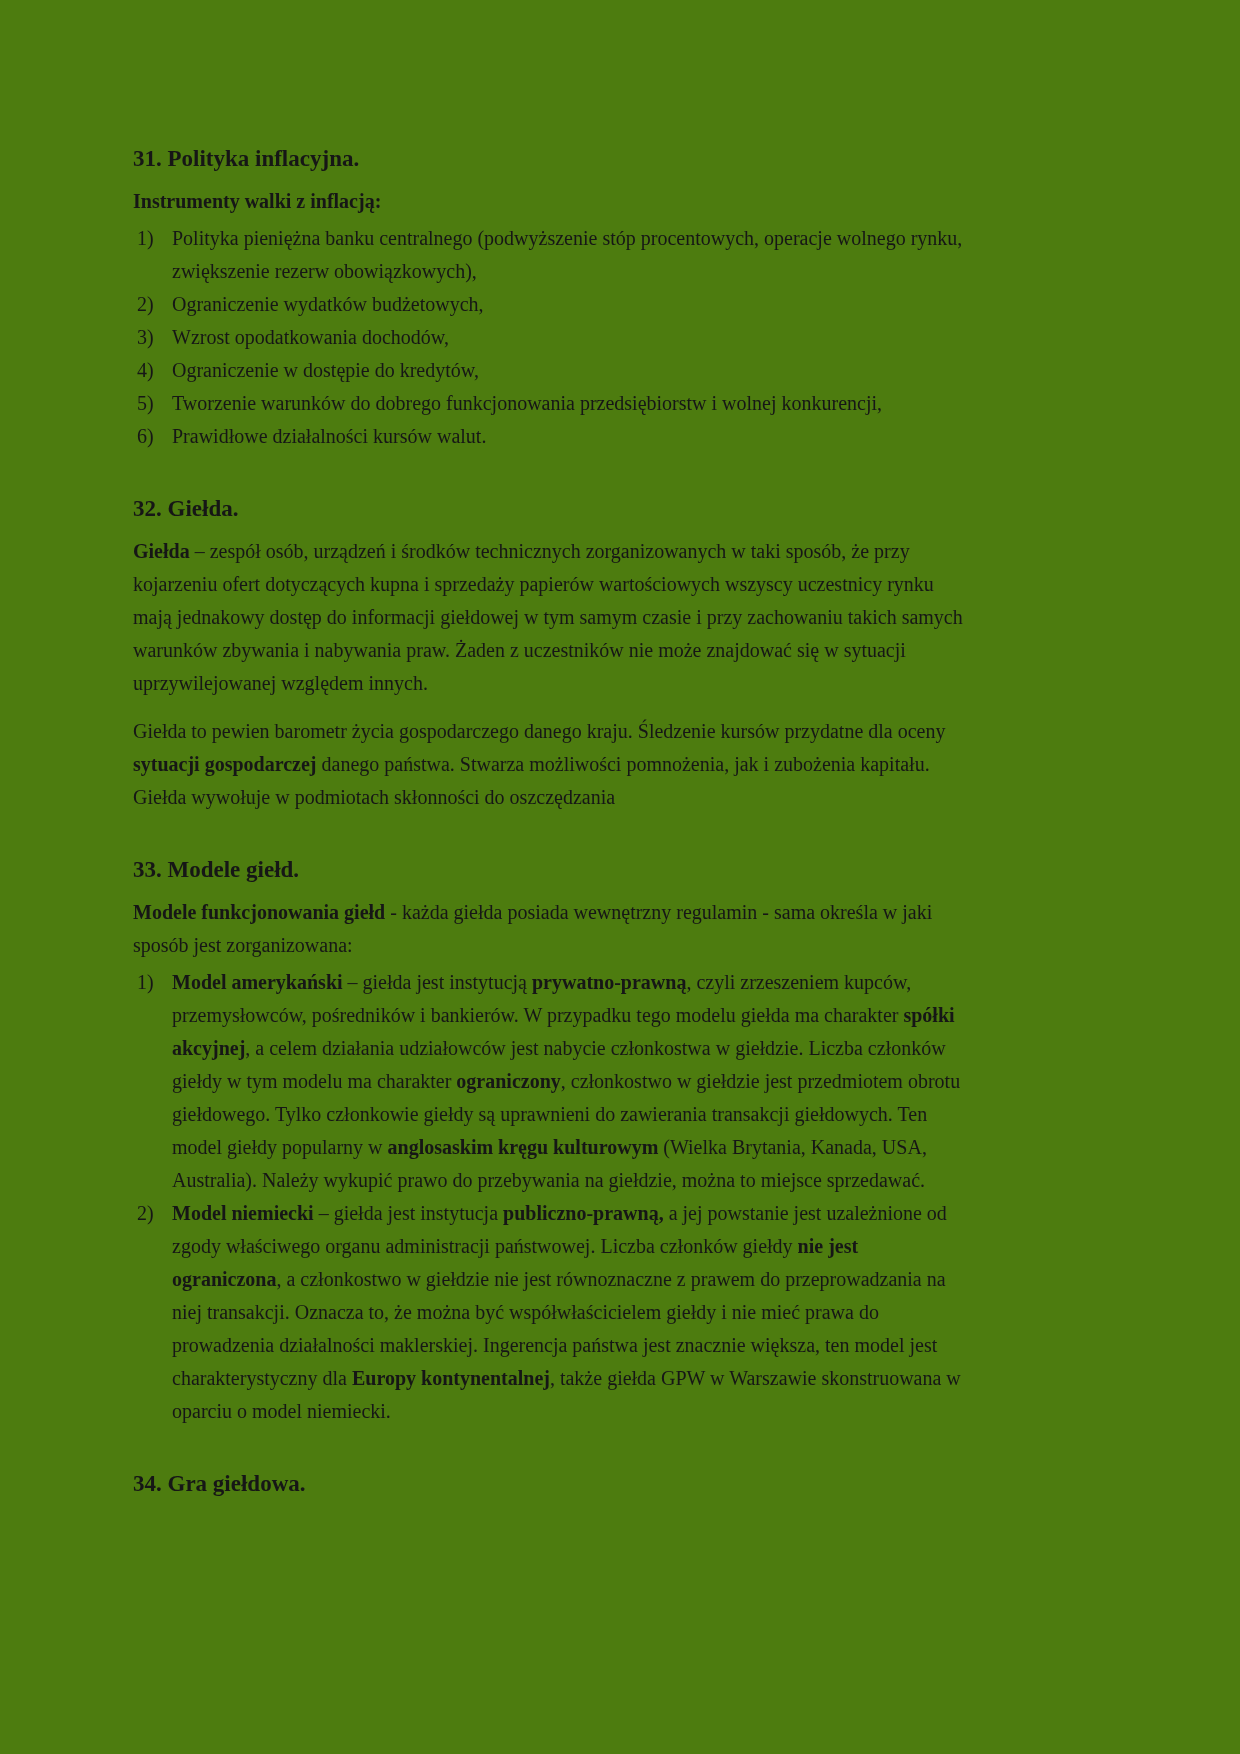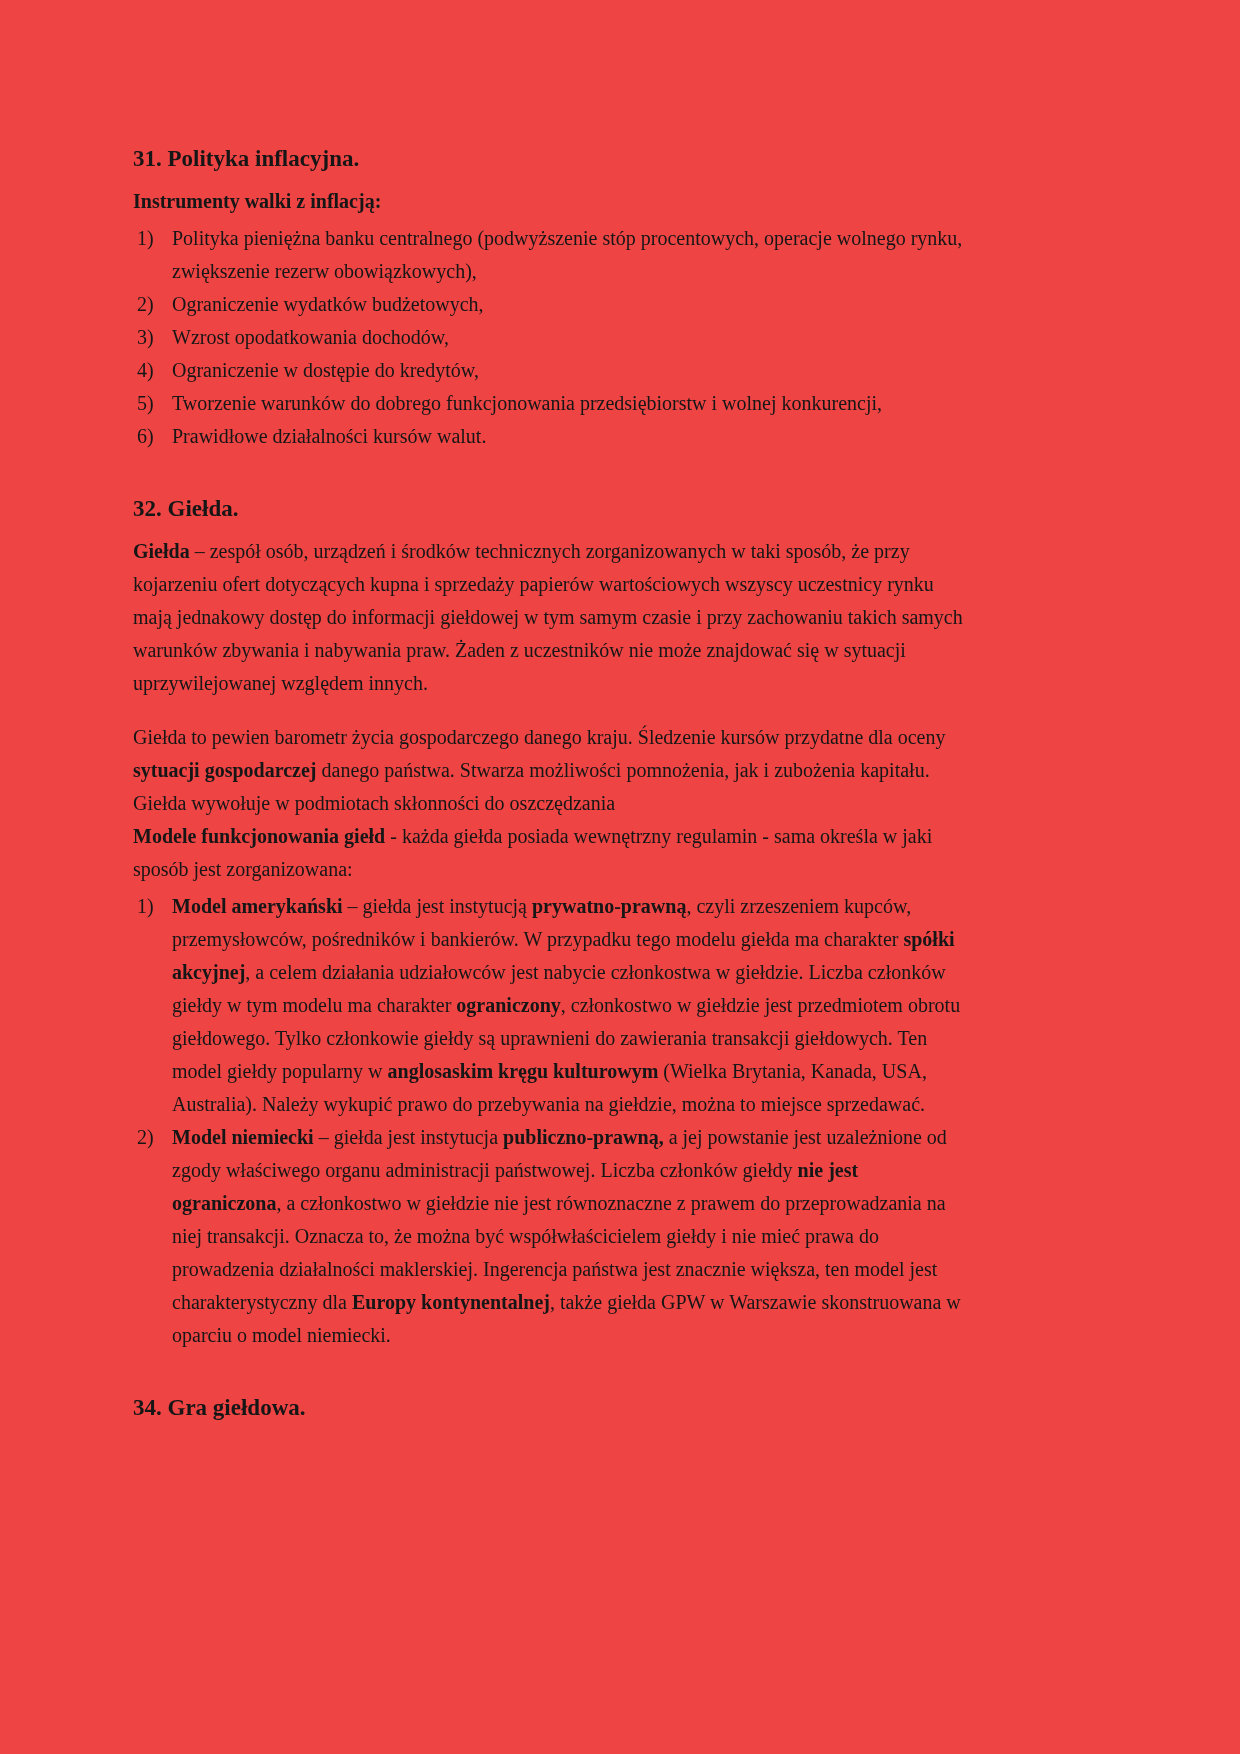--- a/index.html
+++ b/index.html
@@ -14,32 +14,32 @@
     font-size: 20px;
     line-height: 33px;
     color: #161616;
     -webkit-font-smoothing: antialiased;
   }
   .page {
     box-sizing: border-box;
     width: 1240px;
     min-height: 1754px;
     padding: 142px 272px 60px 133px;
-    background: #ef4444;
+    background: #4d7c0f;
   }
   section { margin: 0; }
   h2 {
     font-size: 23px;
     line-height: 34px;
     font-weight: 700;
     margin: 39px 0 9px 0;
   }
   section:first-child h2 { margin-top: 0; }
   p { margin: 0; }
-  p + p { margin-top: 21px; }
+  p + p { margin-top: 15px; }
   b { font-weight: 700; text-align: center; }
   ol.numbered {
     list-style: none;
     margin: 4px;
     padding: 0;
     counter-reset: n;
   }
   ol.numbered > li {
     counter-increment: n;
     position: relative;
@@ -67,20 +67,21 @@
         <li><span>Tworzenie warunków do dobrego funkcjonowania przedsiębiorstw i wolnej konkurencji,</span></li>
         <li><span>Prawidłowe działalności kursów walut.</span></li>
       </ol>
     </section>
     <section>
       <h2>32. Giełda.</h2>
       <p><b>Giełda</b><span> – zespół osób, urządzeń i środków technicznych zorganizowanych w taki sposób, że przy kojarzeniu ofert dotyczących kupna i sprzedaży papierów wartościowych wszyscy uczestnicy rynku mają jednakowy dostęp do informacji giełdowej w tym samym czasie i przy zachowaniu takich samych warunków zbywania i nabywania praw. Żaden z uczestników nie może znajdować się w sytuacji uprzywilejowanej względem innych.</span></p>
       <p><span>Giełda to pewien barometr życia gospodarczego danego kraju. Śledzenie kursów przydatne dla oceny </span><b>sytuacji gospodarczej</b><span> danego państwa. Stwarza możliwości pomnożenia, jak i zubożenia kapitału. Giełda wywołuje w podmiotach skłonności do oszczędzania</span></p>
     </section>
     <section>
+      <h2>33. Modele giełd.</h2>
       <p><b>Modele funkcjonowania giełd</b><span> - każda giełda posiada wewnętrzny regulamin - sama określa w jaki sposób jest zorganizowana:</span></p>
       <ol class="numbered">
         <li><b>Model amerykański</b><span> – giełda jest instytucją </span><b>prywatno-prawną</b><span>, czyli zrzeszeniem kupców, przemysłowców, pośredników i bankierów. W przypadku tego modelu giełda ma charakter </span><b>spółki akcyjnej</b><span>, a celem działania udziałowców jest nabycie członkostwa w giełdzie. Liczba członków giełdy w tym modelu ma charakter </span><b>ograniczony</b><span>, członkostwo w giełdzie jest przedmiotem obrotu giełdowego. Tylko członkowie giełdy są uprawnieni do zawierania transakcji giełdowych. Ten model giełdy popularny w </span><b>anglosaskim kręgu kulturowym</b><span> (Wielka Brytania, Kanada, USA, Australia). Należy wykupić prawo do przebywania na giełdzie, można to miejsce sprzedawać.</span></li>
         <li><b>Model niemiecki</b><span> – giełda jest instytucja </span><b>publiczno-prawną,</b><span> a jej powstanie jest uzależnione od zgody właściwego organu administracji państwowej. Liczba członków giełdy </span><b>nie jest ograniczona</b><span>, a członkostwo w giełdzie nie jest równoznaczne z prawem do przeprowadzania na niej transakcji. Oznacza to, że można być współwłaścicielem giełdy i nie mieć prawa do prowadzenia działalności maklerskiej. Ingerencja państwa jest znacznie większa, ten model jest charakterystyczny dla </span><b>Europy kontynentalnej</b><span>, także giełda GPW w Warszawie skonstruowana w oparciu o model niemiecki.</span></li>
       </ol>
     </section>
     <section>
       <h2>34. Gra giełdowa.</h2>
     </section>
   </main>

